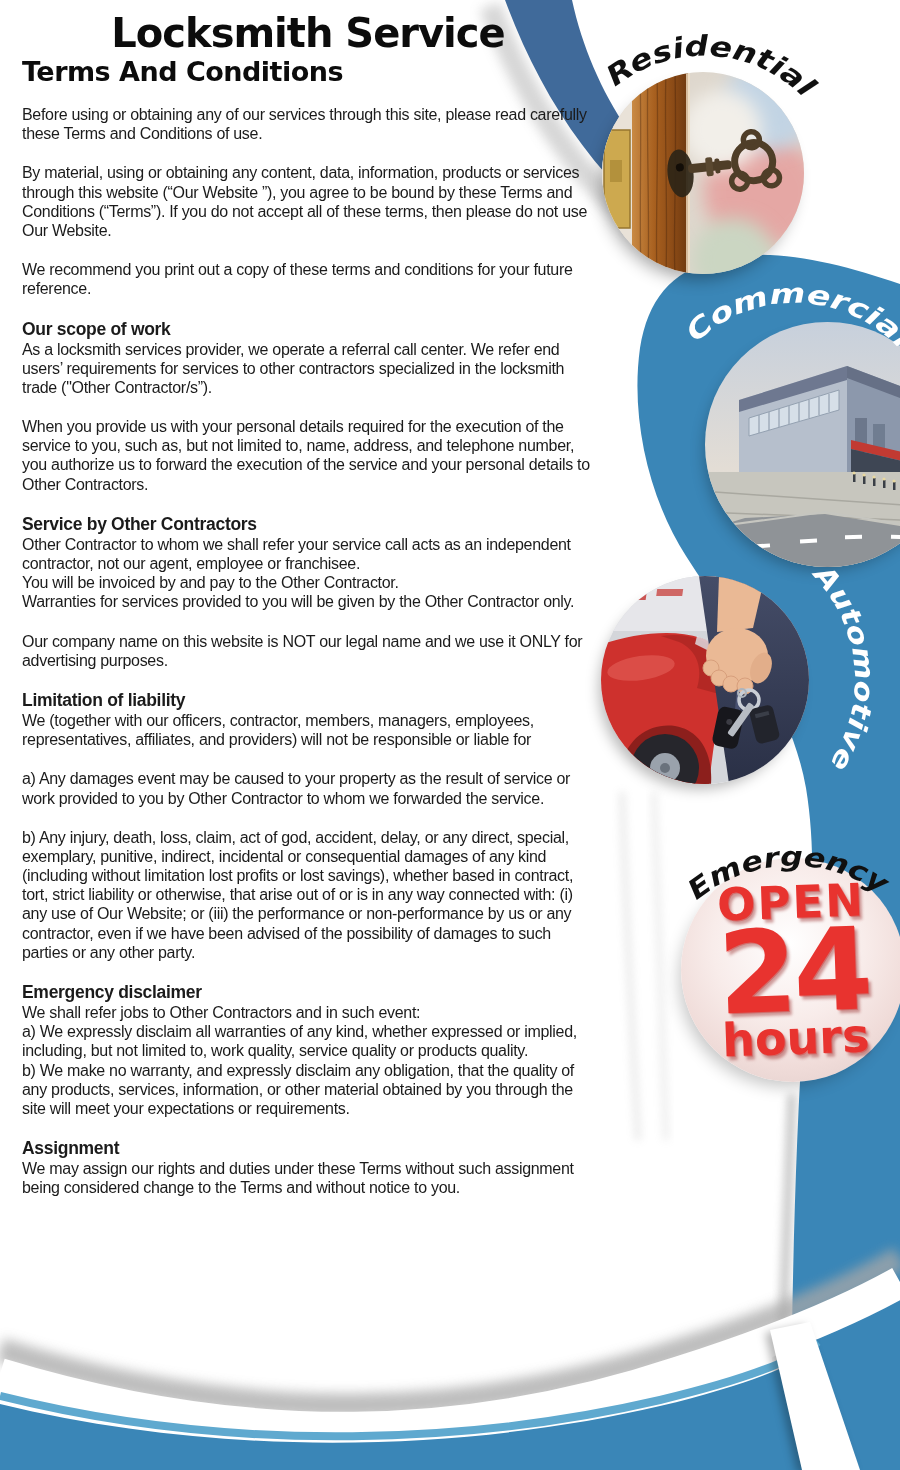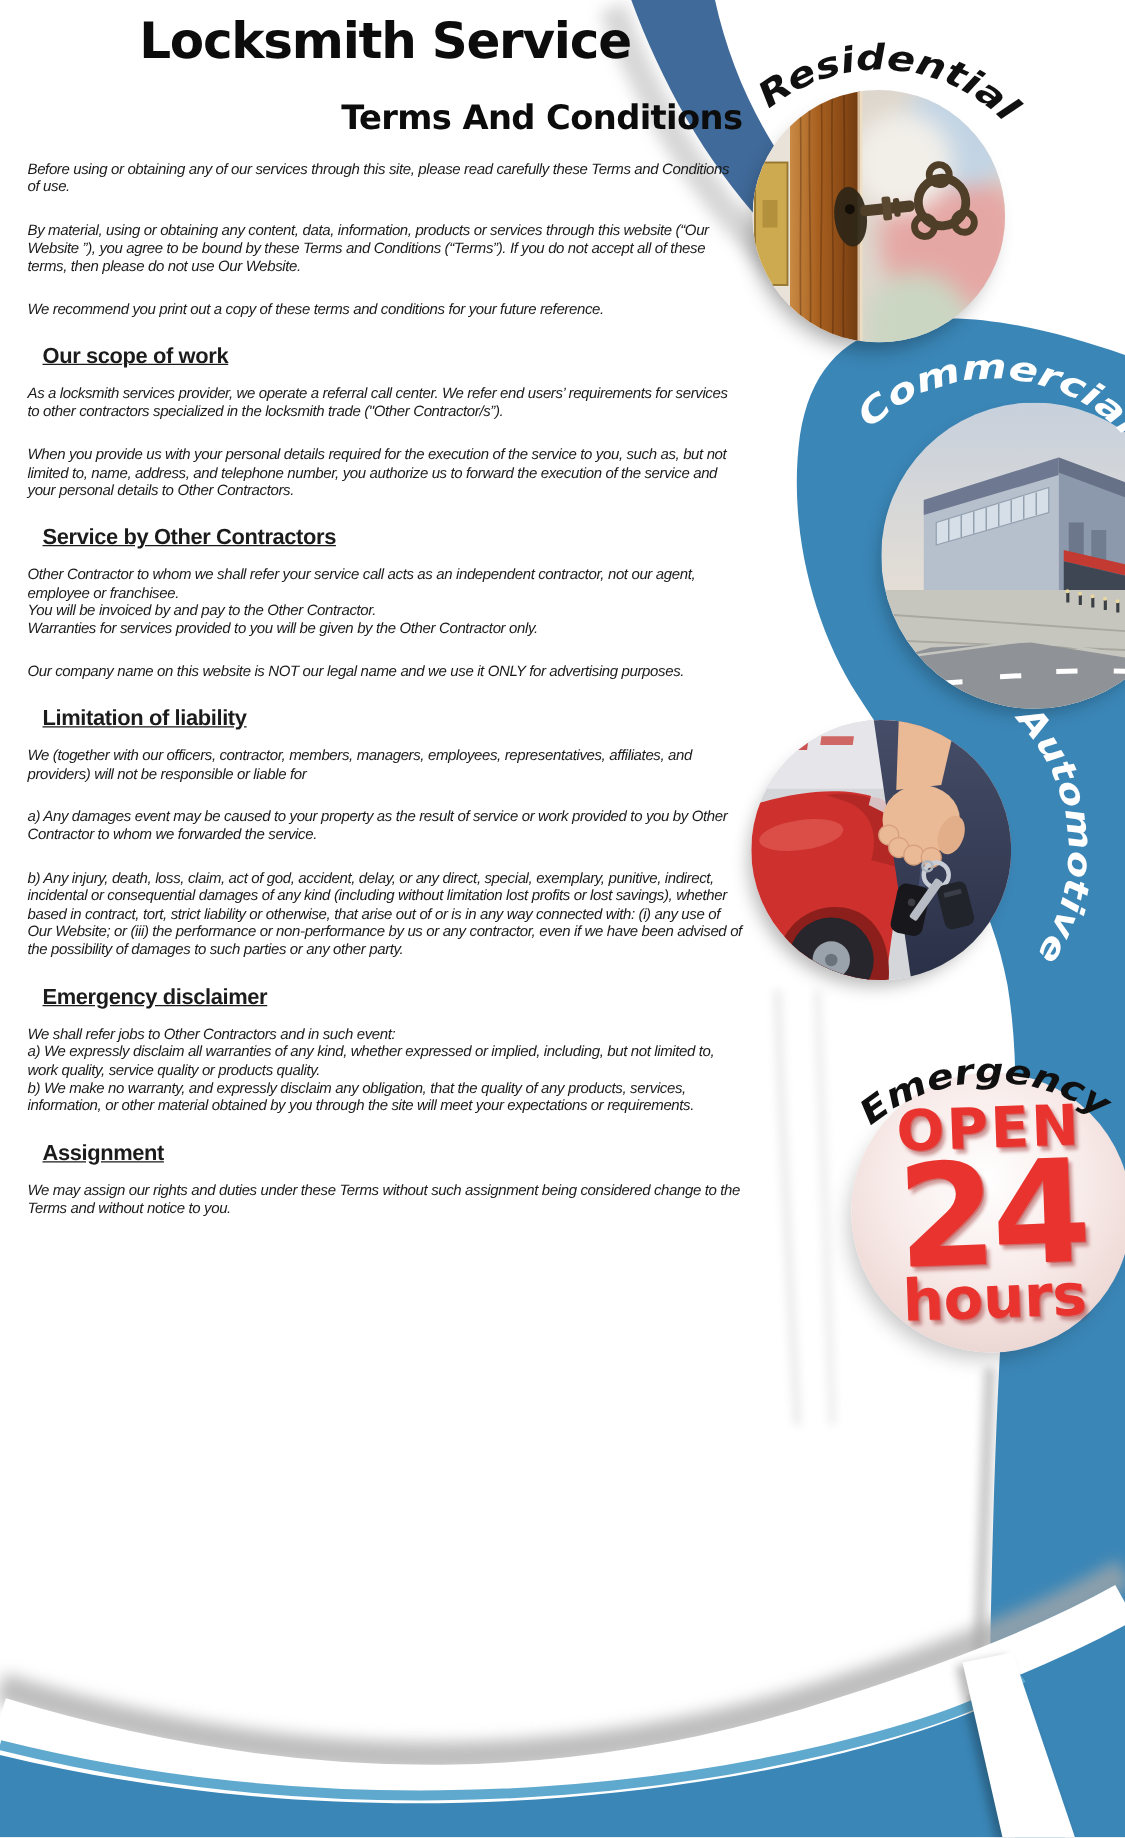--- a/index.html
+++ b/index.html
@@ -2,27 +2,27 @@
 <html style="--teal: #3a86b7; --ribbon: #406a9a; --badge-red: #e8332f; --wave-edge: #5fa9cf; --text: #1b1b1b;"><head>
 <meta charset="utf-8">
 <style>
   html,body{margin:0;padding:0;background:#fff;}
   .page{position:relative;width:900px;height:1470px;overflow:hidden;background:#fff;
         font-family:"Liberation Sans",sans-serif;}
 
   
   .text-col{position:absolute;left:22px;top:6px;width:572px;color:var(--text,#1b1b1b);}
   .page-title{font-family:"DejaVu Sans",sans-serif;font-weight:900;font-size:40px;
-              letter-spacing:-1px;text-align:center;margin:4px 0 23px;color:#0c0c0c;}
+              letter-spacing:-1px;text-align:center;margin:4px 0 0;color:#0c0c0c;}
   .page-subtitle{font-family:"DejaVu Sans",sans-serif;font-weight:800;font-size:27px;
-              letter-spacing:-0.5px;text-align:right;margin:0 0 18px;color:#0c0c0c;}
-  .para{font-size:12px;line-height:1.2;letter-spacing:-0.3px;margin:0 0 20px;
-        white-space:pre-line;font-style:italic;}
-  .heading{font-size:17.5px;font-weight:700;letter-spacing:-0.3px;margin:12px;
-           font-family:"Liberation Sans",sans-serif;text-decoration:underline;}
+              letter-spacing:-0.5px;text-align:left;margin:0 0 18px;color:#0c0c0c;}
+  .para{font-size:16px;line-height:1.2;letter-spacing:-0.3px;margin:0 0 20px;
+        white-space:pre-line;}
+  .heading{font-size:17.5px;font-weight:700;letter-spacing:-0.3px;margin:0;
+           font-family:"Liberation Sans",sans-serif;}
 
   
   .decor{position:absolute;left:0;top:0;width:900px;height:1470px;}
 
   
   .circle{position:absolute;border-radius:50%;overflow:hidden;}
   .circle svg{display:block;width:100%;height:100%;}
   .circle-residential{left:602px;top:72px;width:202px;height:202px;
       box-shadow:-5px 10px 16px -4px rgba(0,0,0,.30);}
   .circle-commercial{left:705px;top:322px;width:245px;height:245px;

